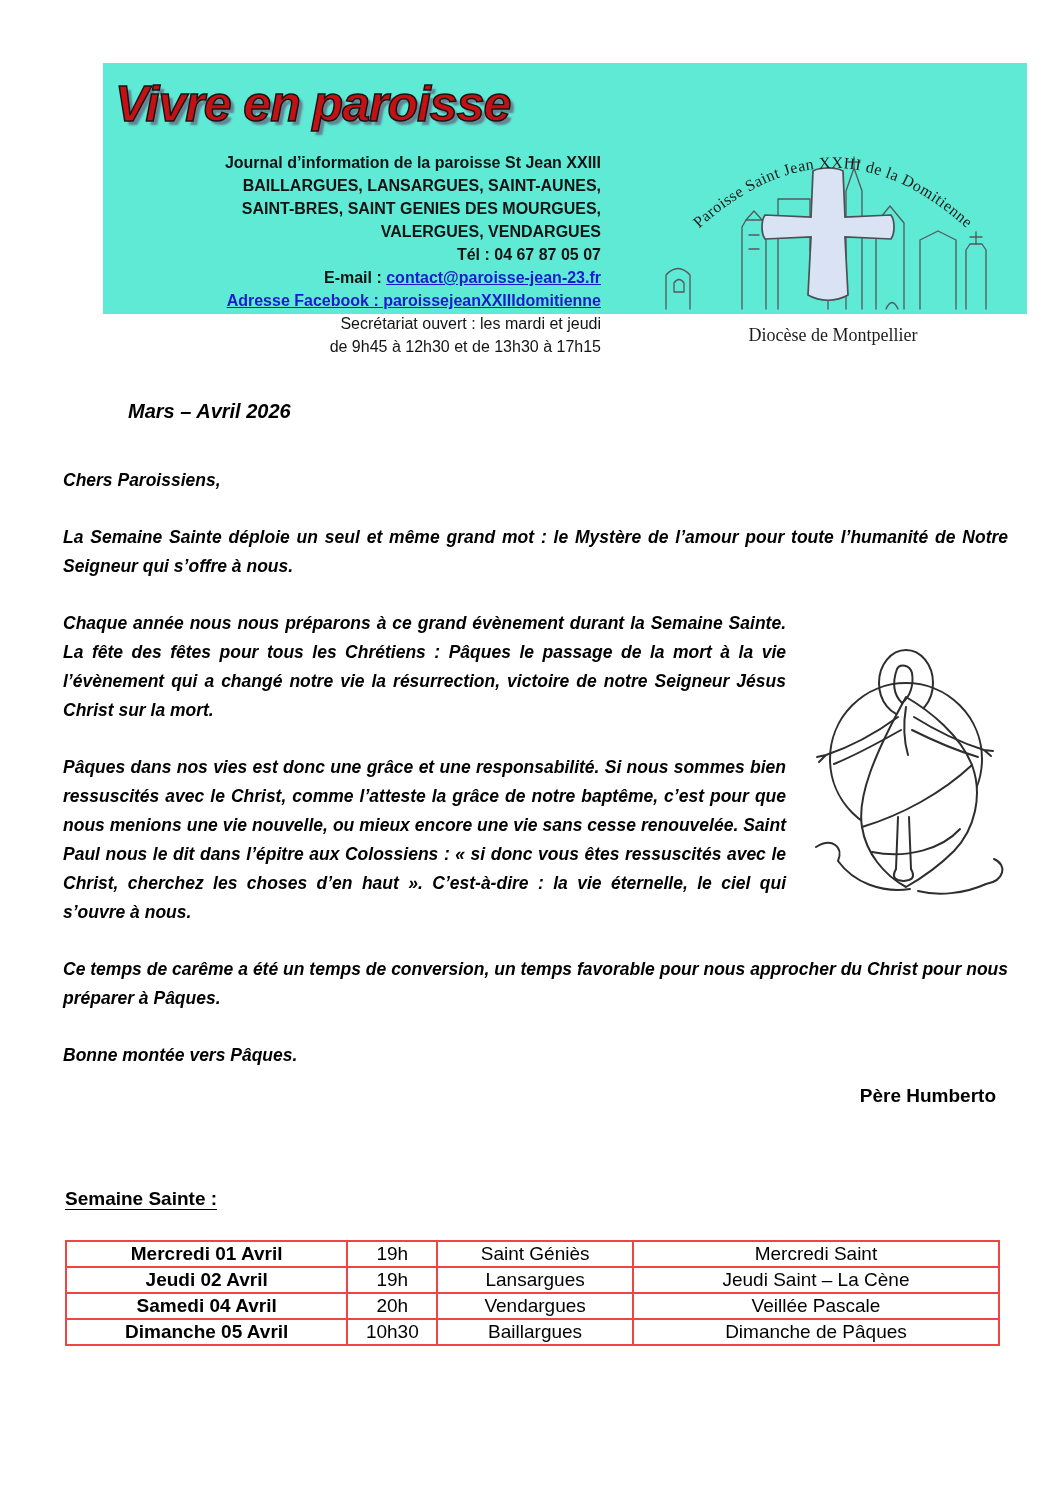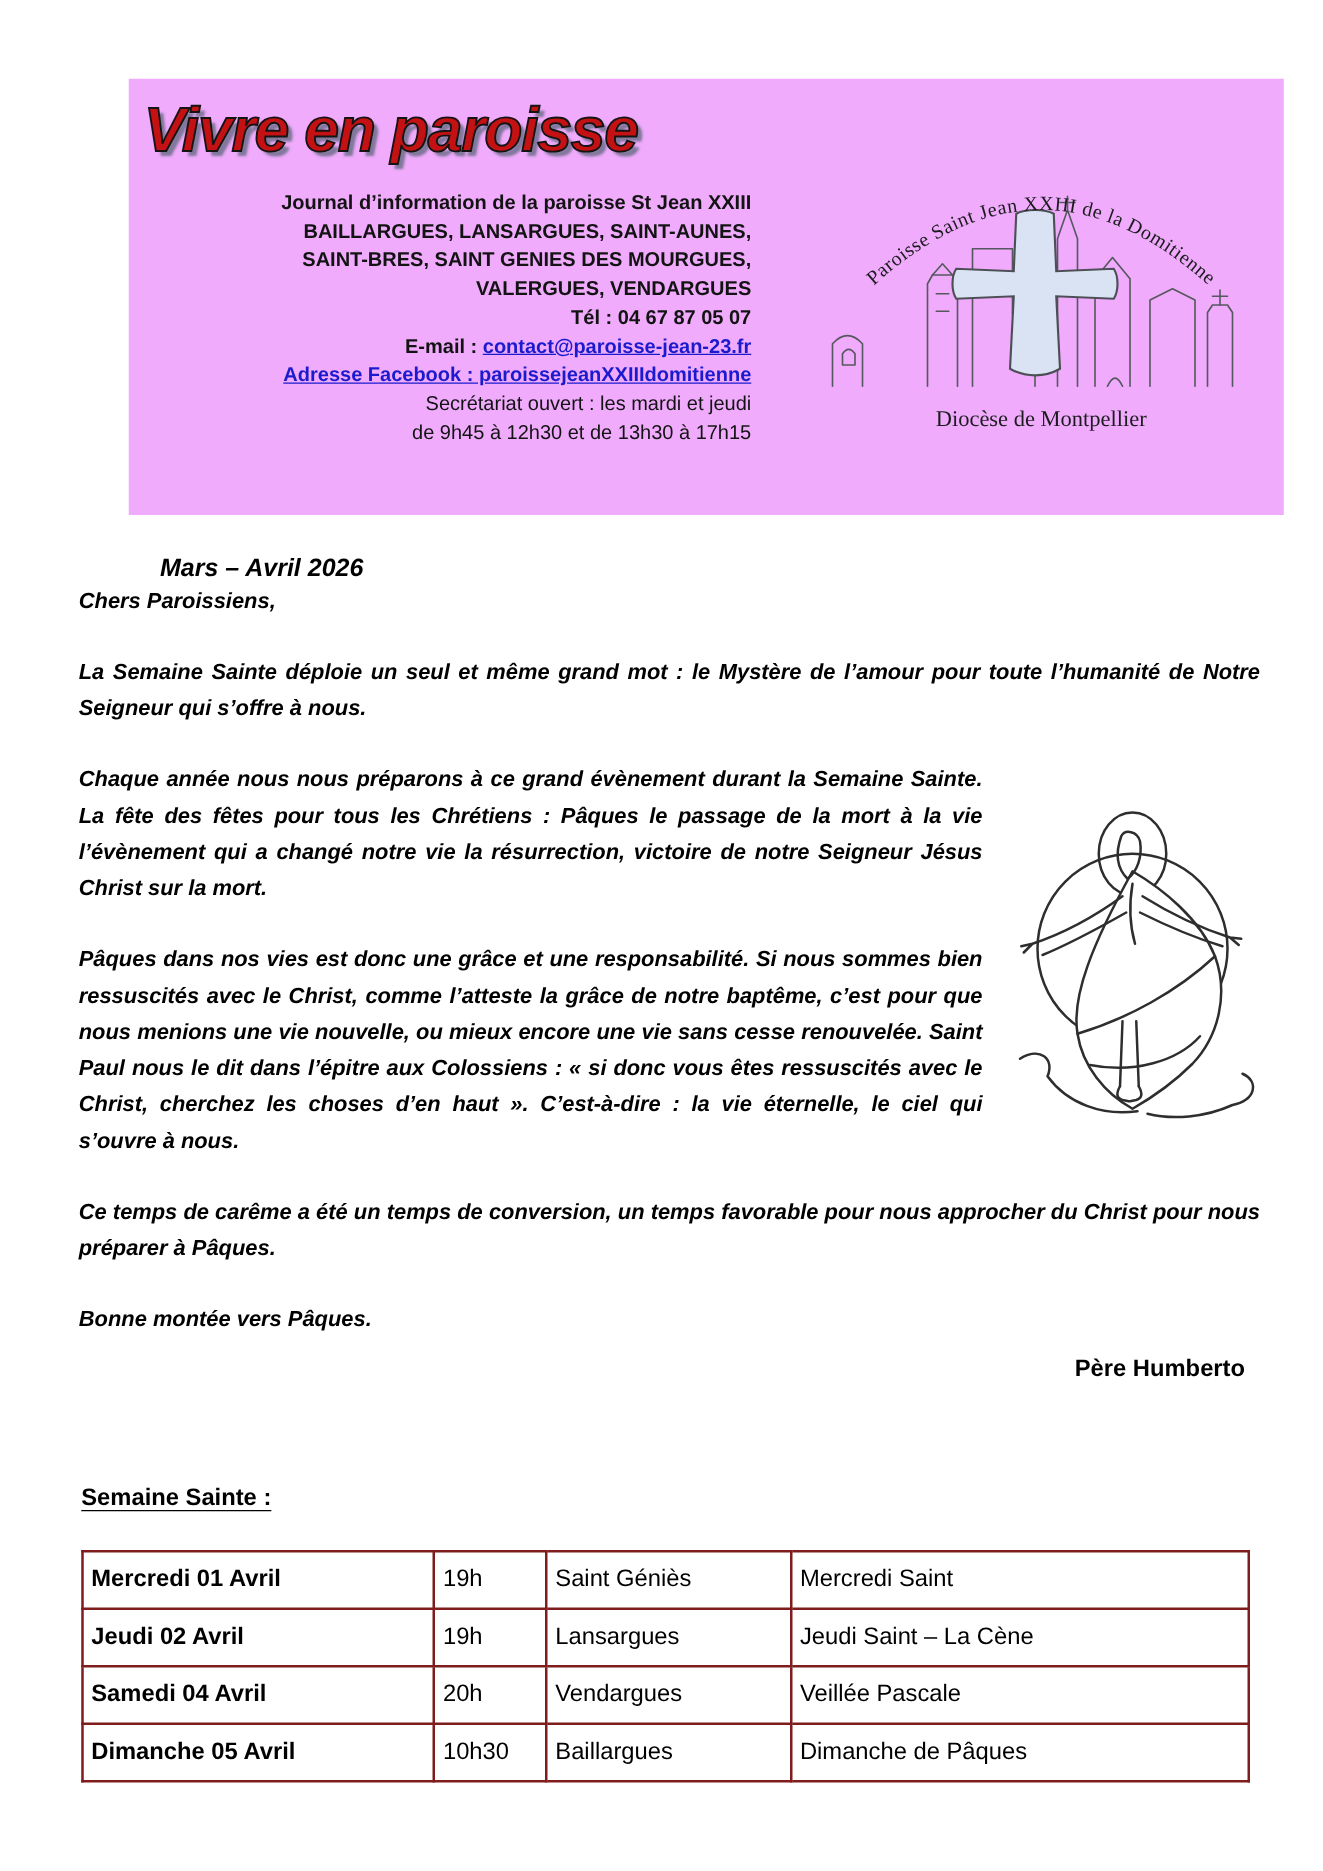--- a/index.html
+++ b/index.html
@@ -8,22 +8,22 @@
     width:1058px; height:1497px;
     background:#ffffff;
     position:relative;
     font-family:"Liberation Sans", sans-serif;
     color:#000;
   }
 
   
   .masthead {
     position:absolute; left:103px; top:63px;
-    width:924px; height:349px;
-    background:#f0abfc;
+    width:924px; height:251px;
+    background:#5eead4;
   }
   .mast-title {
     position:absolute; left:12px; top:12px;
     font-size:50px; font-weight:bold; font-style:italic;
     letter-spacing:-1px;
     color:#c41114;
     -webkit-text-stroke:1.5px #141414;
     text-shadow:4px 4px 2px rgba(100,106,130,.8);
     white-space:nowrap;
   }
@@ -34,21 +34,21 @@
   }
   .mast-info .plain { font-weight:normal; }
   .mast-info a {
     color:#1b1bcd; text-decoration:underline; font-weight:bold;
     cursor:pointer;
   }
   .logo-wrap { position:absolute; left:545px; top:6px; }
 
   
   .issue-date {
-    position:absolute; left:128px; top:444px;
+    position:absolute; left:128px; top:400px;
     font-size:20px; font-weight:bold; font-style:italic;text-align:right;
   }
 
   
   .letter {
     position:absolute; left:63px; top:466px; width:945px;
     font-size:17.5px; font-weight:bold; font-style:italic;
     line-height:29px; text-align:justify;
   }
   .letter p { margin:0 0 28px 0; }
@@ -67,23 +67,23 @@
   .schedule-heading {
     position:absolute; left:65px; top:1188px;
     font-size:19px; font-weight:bold; text-decoration:underline;
     text-underline-offset:4px;
   }
   table.schedule {
     position:absolute; left:65px; top:1240px; width:935px;
     border-collapse:collapse; font-size:19px;
   }
   table.schedule td {
-    border:2px solid #7f1d1d;
-    text-align:left; vertical-align:middle;
-    padding:10px 6px;
+    border:2px solid #ef4444;
+    text-align:center; vertical-align:middle;
+    padding:0 6px;
     line-height:24px;
   }
   table.schedule td.c-date { font-weight:bold; }
 
   svg text { font-family:"Liberation Serif", serif; }
 </style>
 </head>
 <body>
 
 <header class="masthead">

